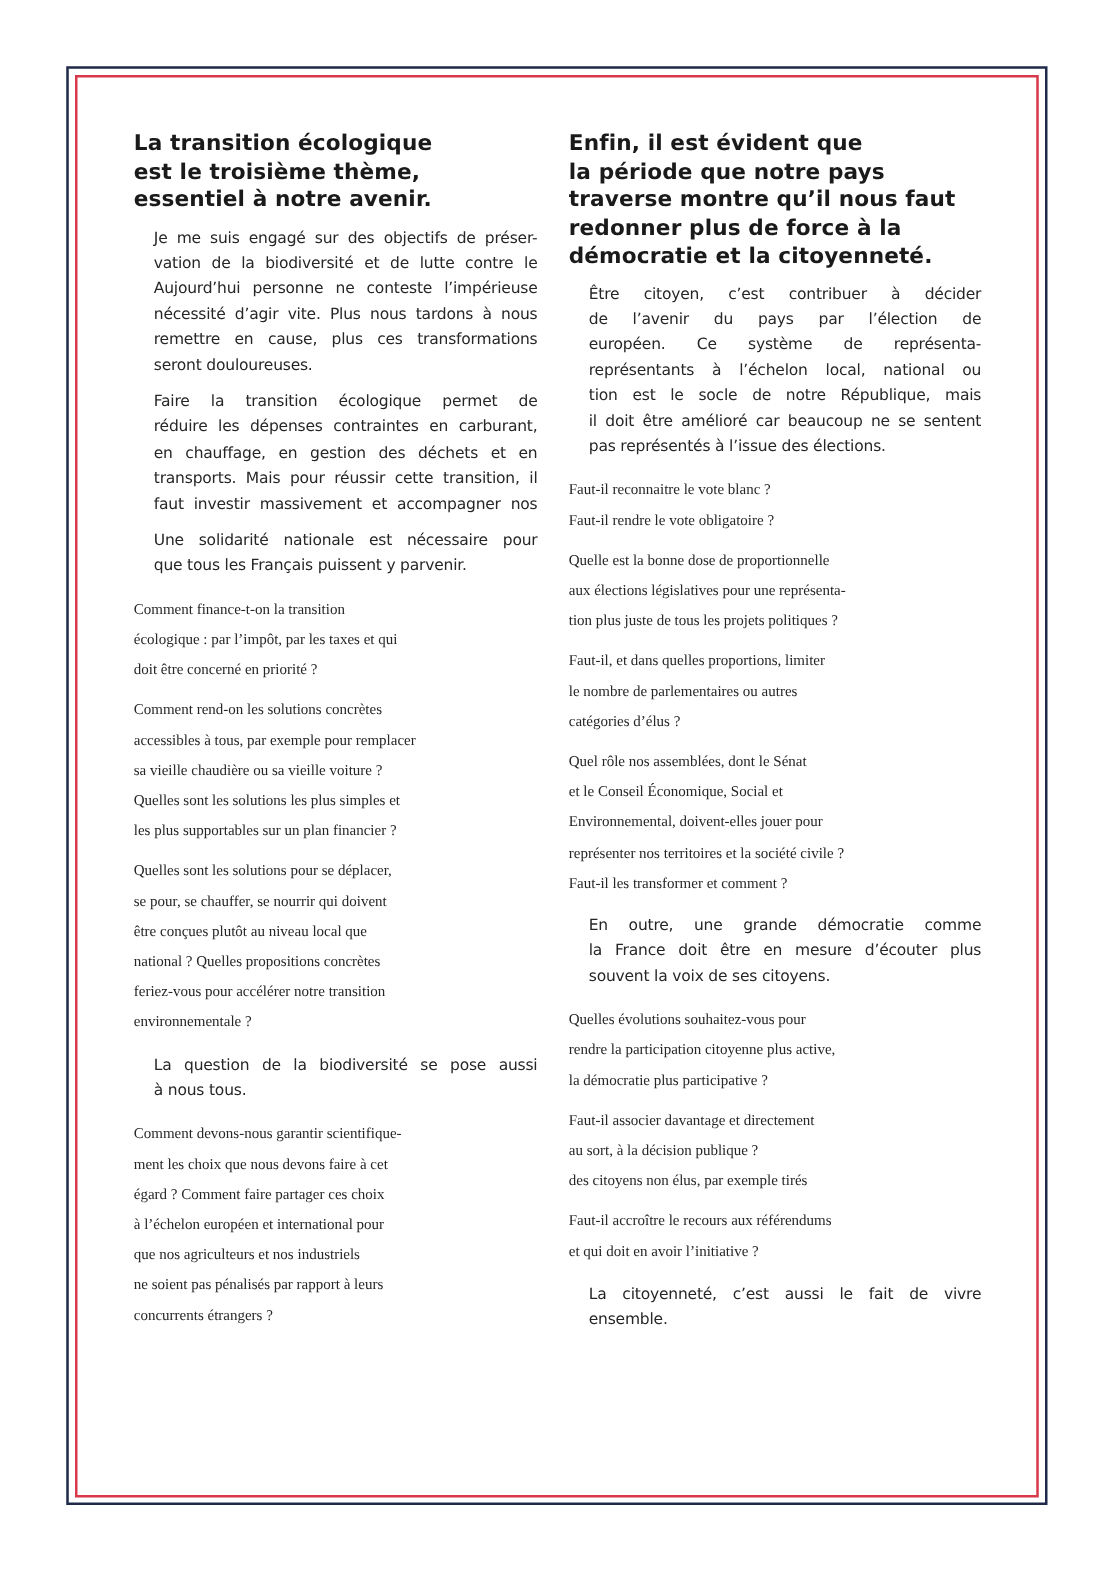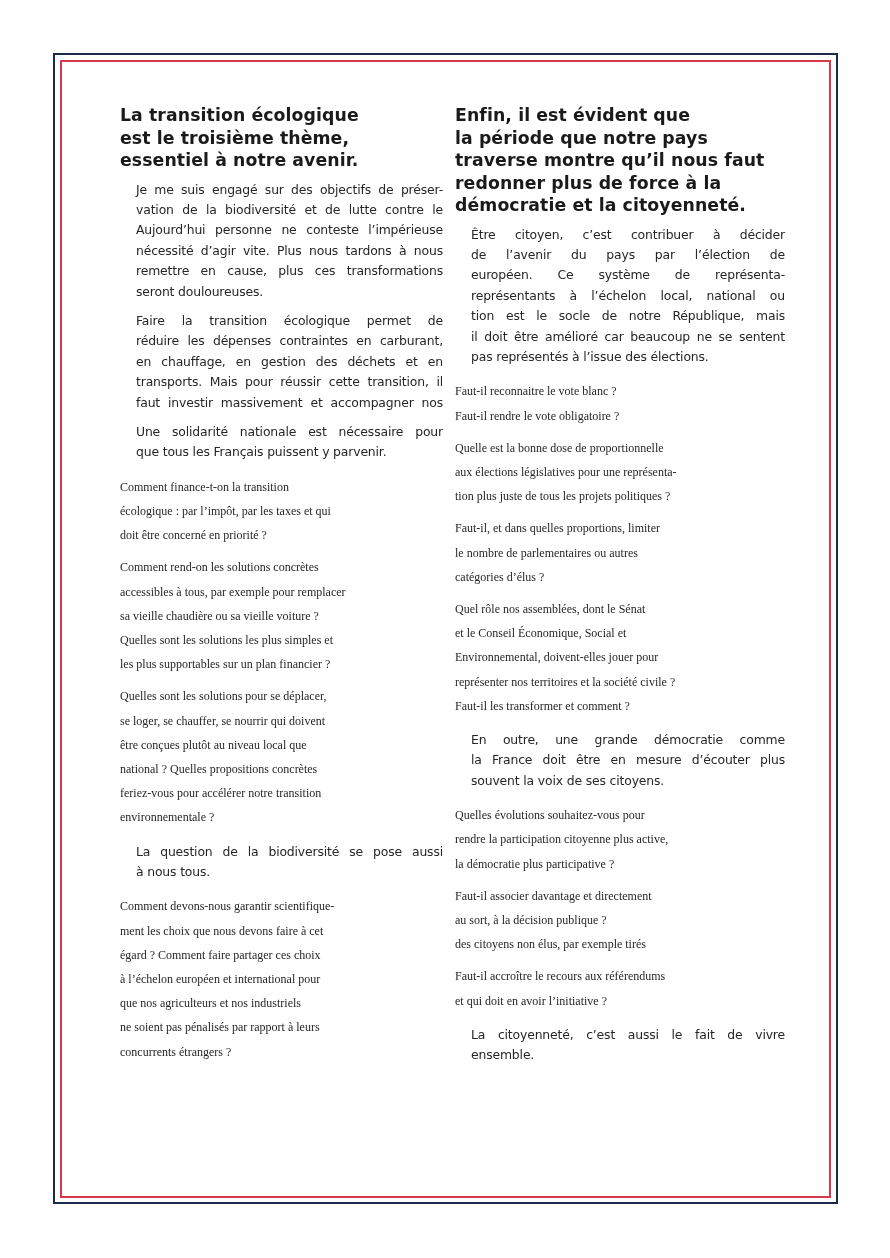--- a/index.html
+++ b/index.html
@@ -30,21 +30,21 @@
       width: 767px;
       height: 1134px;
       border: 2px solid #d8384a;
       box-sizing: content-box;
     }
     .column {
       position: absolute;
       top: 104px;
     }
     .col-left {
-      left: 120px;
+      left: 107px;
       width: 323px;
     }
     .col-right {
       left: 455px;
       width: 330px;
     }
     .heading {
       font-family: "DejaVu Sans", sans-serif;
       font-weight: bold;
       font-size: 17.3px;
@@ -129,21 +129,21 @@
   <p class="body-serif">
     <span class="ln">Comment rend-on les solutions concrètes</span>
     <span class="ln">accessibles à tous, par exemple pour remplacer</span>
     <span class="ln">sa vieille chaudière ou sa vieille voiture ?</span>
     <span class="ln">Quelles sont les solutions les plus simples et</span>
     <span class="ln">les plus supportables sur un plan financier ?</span>
   </p>
 
   <p class="body-serif">
     <span class="ln">Quelles sont les solutions pour se déplacer,</span>
-    <span class="ln">se loger, se chauffer, se nourrir qui doivent</span>
+    <span class="ln">se pour, se chauffer, se nourrir qui doivent</span>
     <span class="ln">être conçues plutôt au niveau local que</span>
     <span class="ln">national ? Quelles propositions concrètes</span>
     <span class="ln">feriez-vous pour accélérer notre transition</span>
     <span class="ln">environnementale ?</span>
   </p>
 
   <p class="body-sans gap-md">
     <span class="jl">La question de la biodiversité se pose aussi</span>
     <span class="ln">à nous tous.</span>
   </p>

